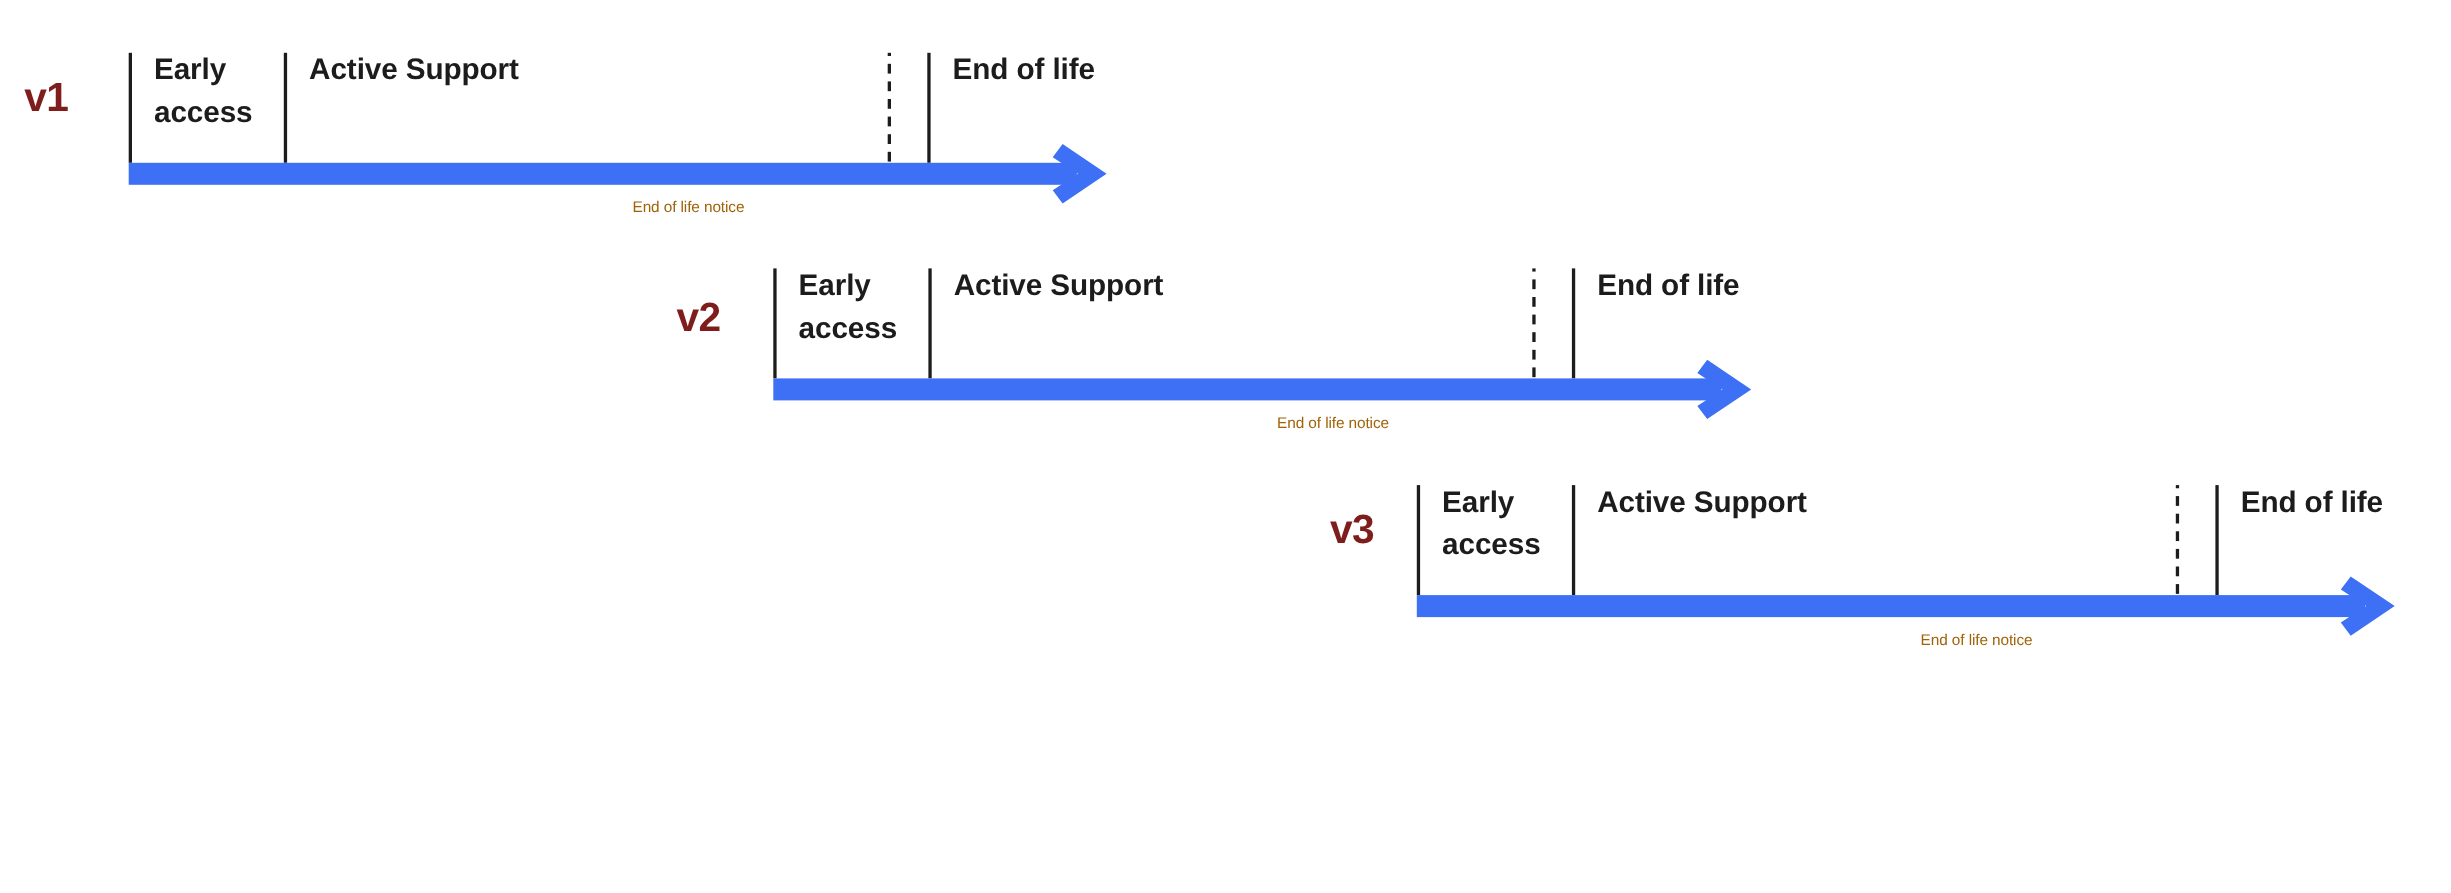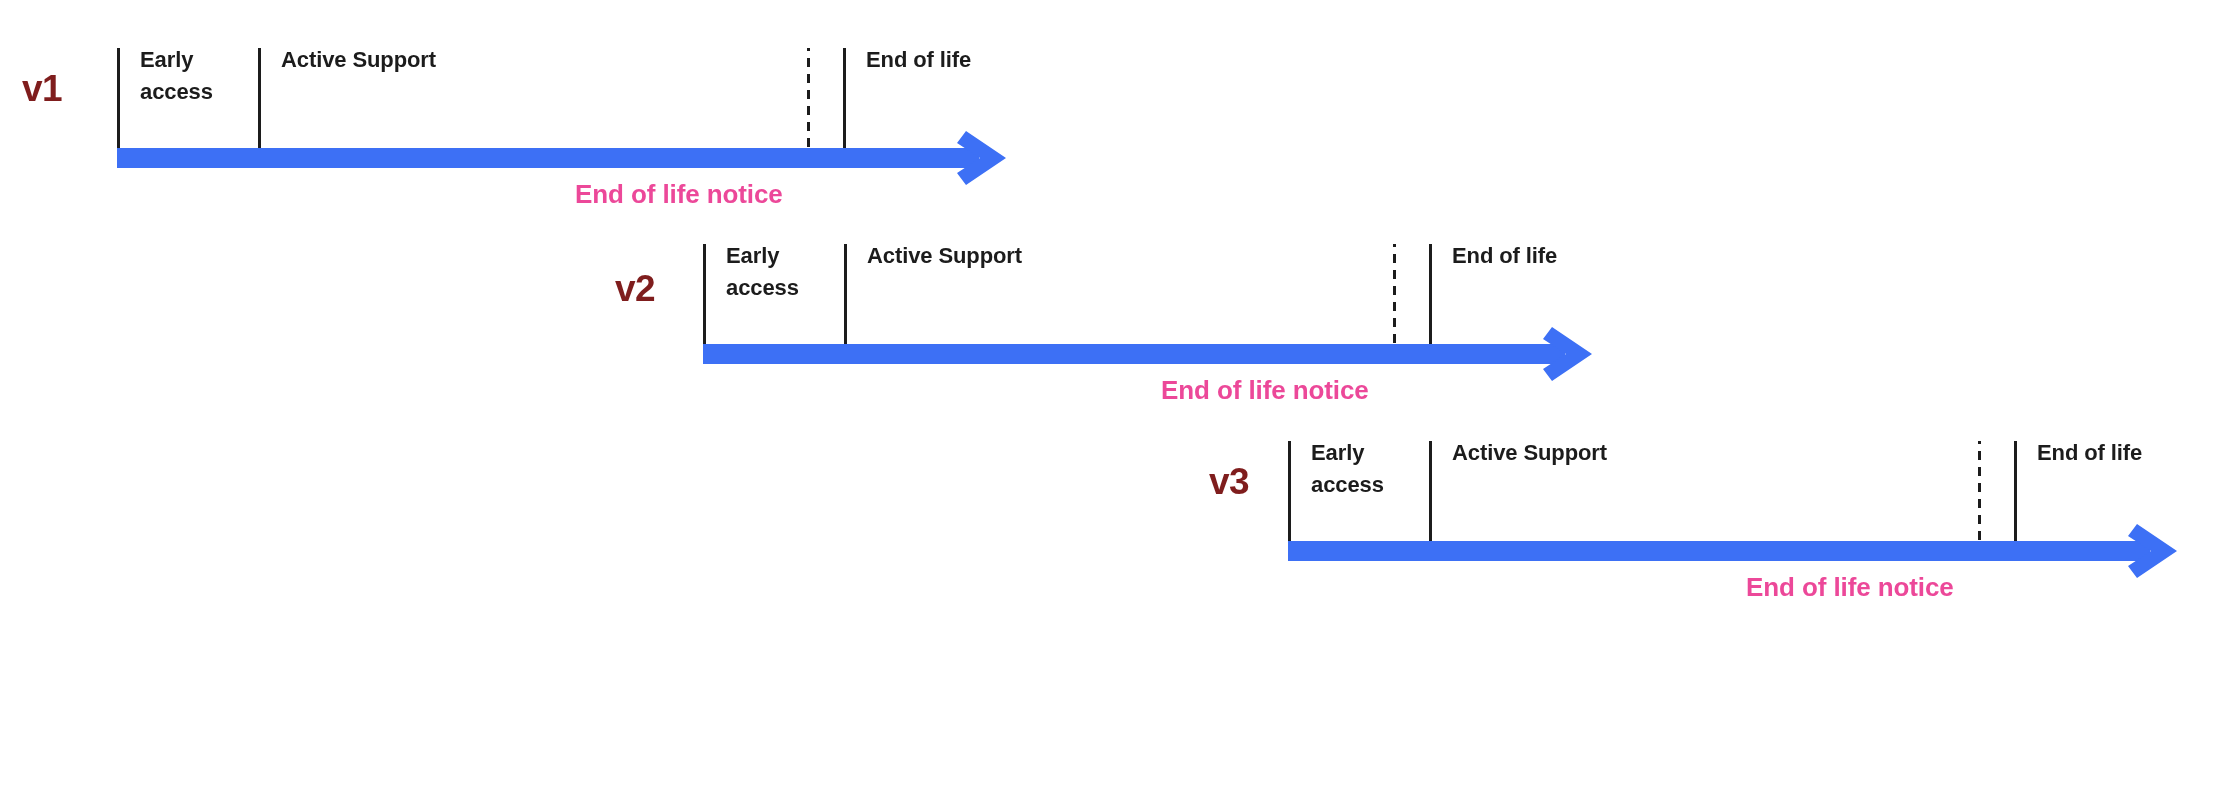--- a/index.html
+++ b/index.html
@@ -38,21 +38,21 @@
     width:3px;
     background-image:linear-gradient(#1c1c1c 58%, rgba(0,0,0,0) 0%);
     background-position:left;
     background-size:3px 16px;
     background-repeat:repeat-y;
   }
 
   
   .phase-label{
     position:absolute;
-    font-size:22px;
+    font-size:27px;
     font-weight:700;
     color:#1c1c1c;
     line-height:1.46;
     white-space:pre-line;
     letter-spacing:-0.1px;
   }
   .phase-label.nowrap{white-space:nowrap;}
 
   
   .bar{
@@ -63,23 +63,23 @@
   .arrowhead{
     position:absolute;
     width:62px;
     height:62px;
   }
   .arrowhead svg{display:block;width:62px;height:62px;}
 
   
   .notice-label{
     position:absolute;
-    font-size:26px;
-    font-weight:700;
-    color:#ec4899;
+    font-size:14px;
+    font-weight:400;
+    color:#a16207;
     line-height:1;
     white-space:nowrap;
     letter-spacing:-0.1px;
   }
 </style>
 </head>
 <body>
 
 <div id="diagram">
 

